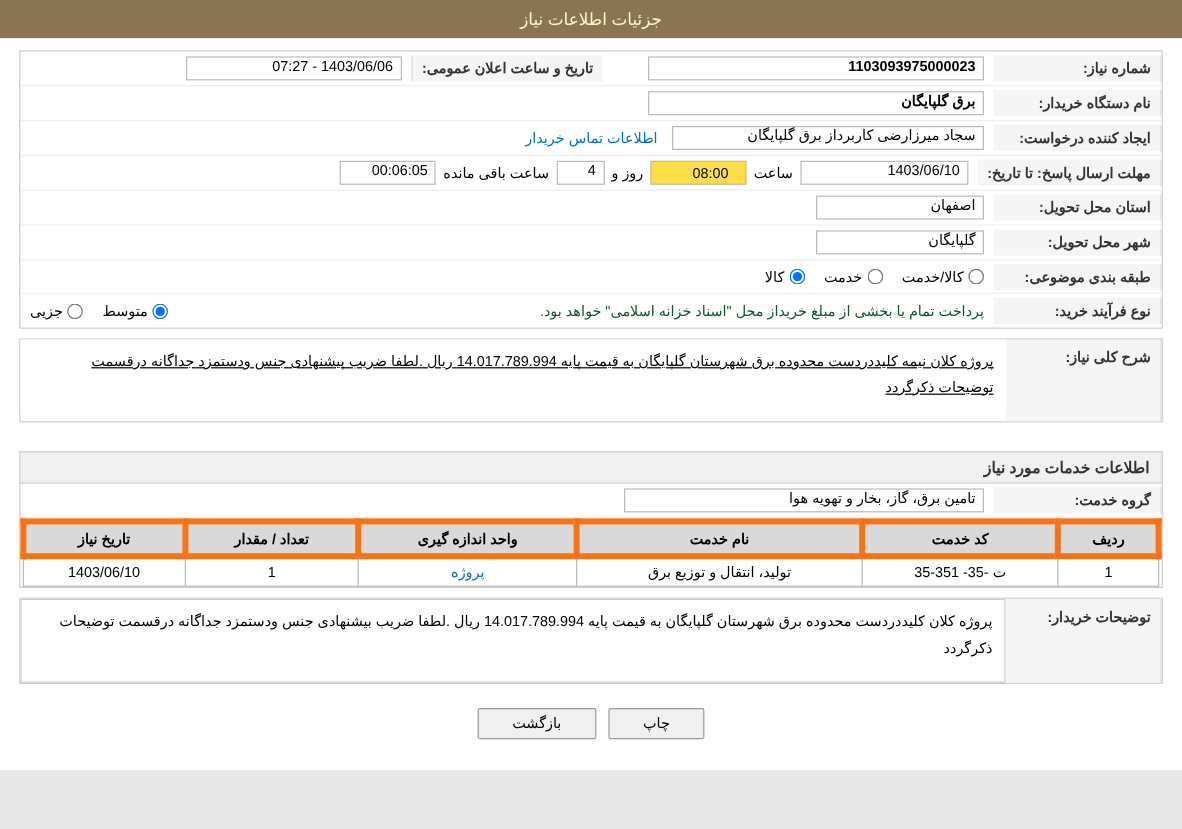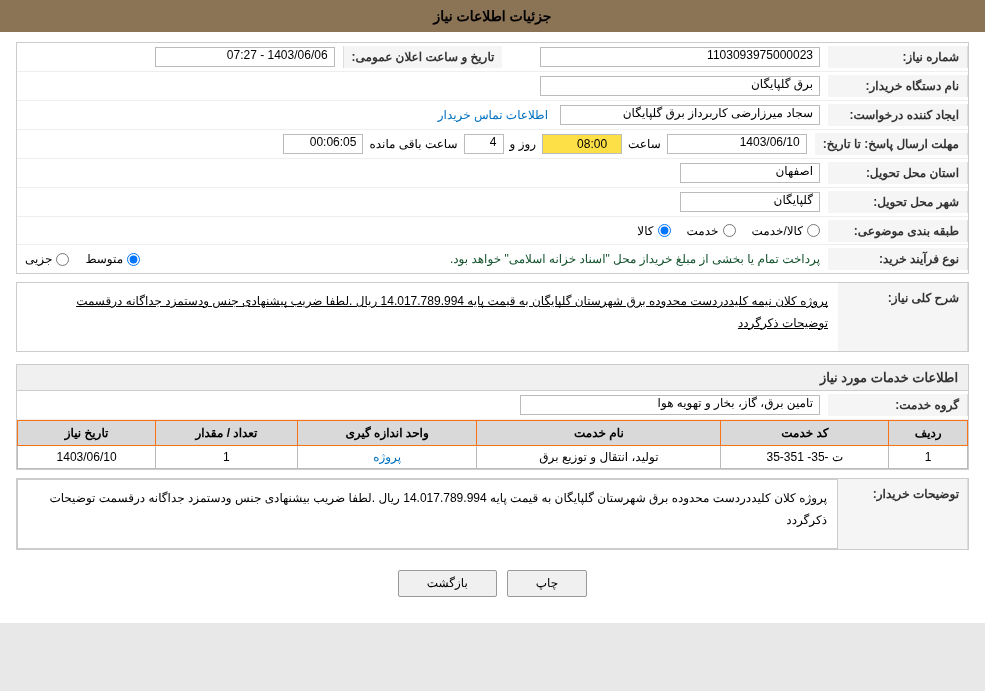--- a/index.html
+++ b/index.html
@@ -9,25 +9,25 @@
       background: #e8e8e8;
       direction: rtl;
     }
     .page-wrapper {
       max-width: 985px;
       margin: 0 auto;
       background: #fff;
     }
     .header-bar {
       background: #8B7355;
-      color: #000000;
+      color: #fef9c3;
       text-align: center;
       padding: 8px 16px;
       font-size: 14px;
-      font-weight: bold;
+      font-weight: normal;
     }
     .main-content {
       padding: 10px 16px;
       background: #fff;
     }
     .info-section {
       border: 1px solid #ccc;
       margin-bottom: 8px;
     }
     .info-row {
@@ -55,56 +55,57 @@
     .input-field {
       border: 1px solid #bbb;
       padding: 0 6px;
       background: #fff;
       min-height: 20px;
       display: inline-block;
       min-width: 180px;
     }
     .input-wide {
       min-width: 280px;
+      font-weight: bold;
     }
     .input-medium {
       min-width: 140px;
     }
     .link-text {
       color: #0070c0;
       text-decoration: none;
       cursor: pointer;
     }
     .section-title {
       background: #f0f0f0;
       border: 1px solid #ccc;
       border-bottom: none;
       padding: 5px 10px;
       font-weight: bold;
       font-size: 13px;
       color: #333;
-      margin-top: 12px;
+      margin-top: 24px;
     }
     .description-box {
       border: 1px solid #ccc;
       padding: 8px 10px;
       background: #fff;
       min-height: 60px;
       text-align: right;
       line-height: 1.8;
       margin-bottom: 8px;
     }
     .services-table {
       width: 100%;
       border-collapse: collapse;
       margin-bottom: 0;
     }
     .services-table th {
       background: #d9d9d9;
-      border: 1px solid #f97316;
+      border: 5px solid #f97316;
       padding: 5px 8px;
       text-align: center;
       font-weight: bold;
     }
     .services-table td {
       border: 1px solid #bbb;
       padding: 4px 8px;
       text-align: center;
     }
     .services-table tr:nth-child(even) td { background: #f9f9f9; }
@@ -143,21 +144,21 @@
       display: flex;
       justify-content: center;
       gap: 10px;
       padding: 12px 0 16px 0;
     }
     .btn {
       padding: 5px 28px;
       border: 1px solid #999;
       background: #f0f0f0;
       cursor: pointer;
-      font-family: Liberation Serif, serif;
+      font-family: Liberation Sans, sans-serif;
       font-size: 12px;
       border-radius: 2px;
     }
   </style>
 </head>
 <body>
 
 <div class="page-wrapper">
 
   <div class="header-bar">

